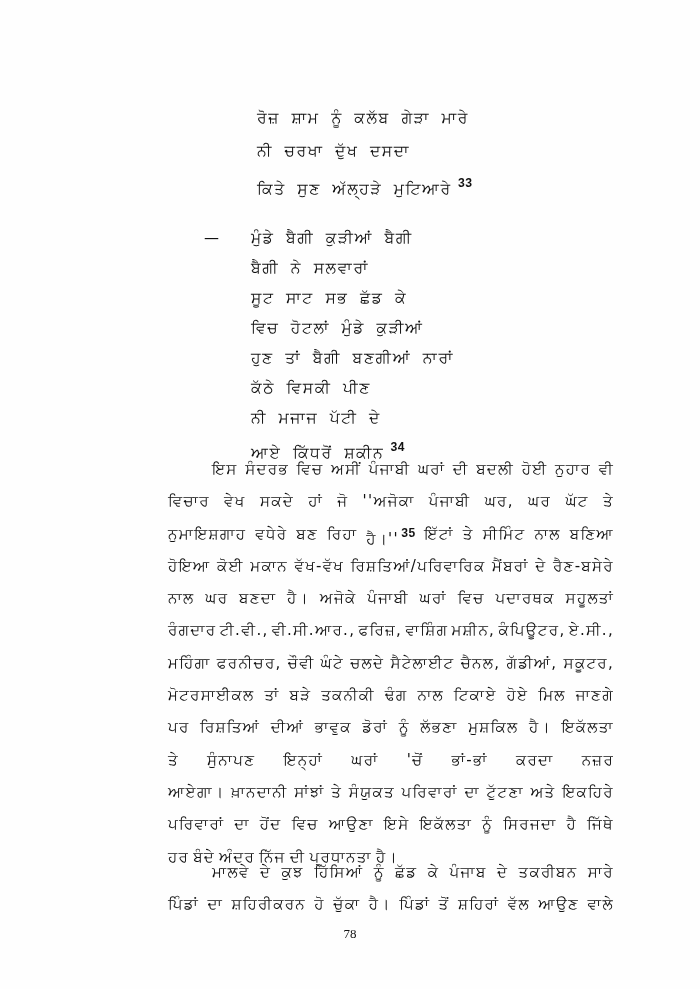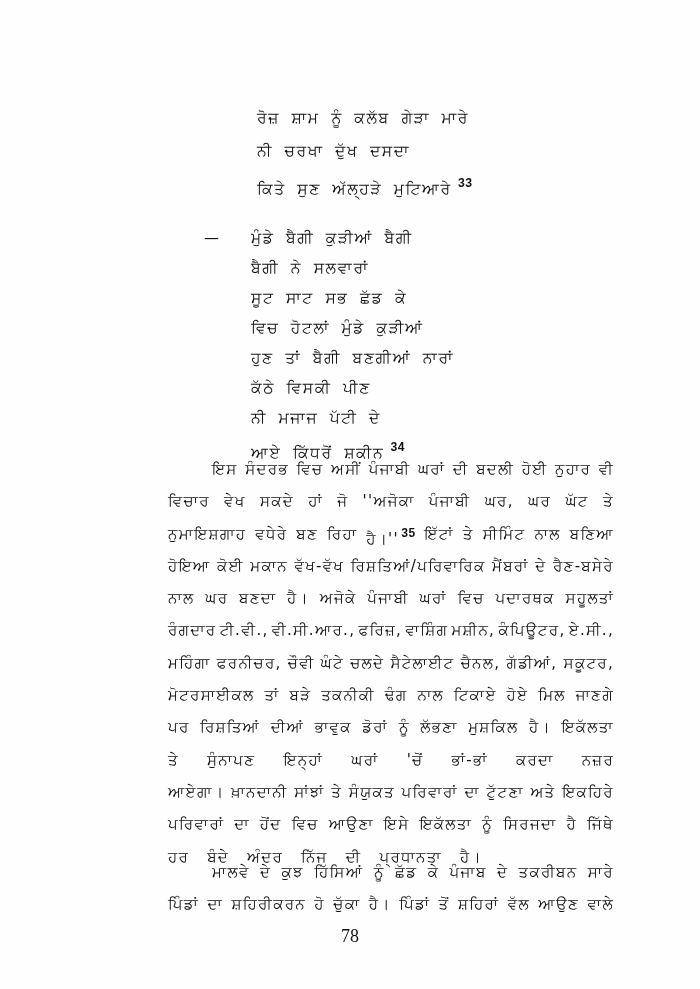--- a/index.html
+++ b/index.html
@@ -59,33 +59,33 @@
     }
     .para1 { top: 453px; }
     .para2 { top: 856px; }
     .page-number {
       position: absolute;
       left: 0;
       width: 700px;
       top: 926px;
       text-align: center;
       font-family: "Liberation Serif", serif;
-      font-size: 18px;
+      font-size: 13px;
     }
     
     .jline {
       display: flex;
       justify-content: space-between;
       height: 32.3px;
       line-height: 32.3px;
       white-space: nowrap;
       margin-left: 48px;
     }
     .jline.indent { padding-left: 44px; }
-    .jline.left { justify-content: flex-start; gap: 18px; text-align: right; }
+    .jline.left { justify-content: flex-start; gap: 4px; text-align: right; }
   </style>
 </head>
 <body>
 
 <div class="page">
 
   <div class="verse verse1">
     <div class="line"><span>ਰੋਜ਼ ਸ਼ਾਮ ਨੂੰ ਕਲੱਬ ਗੇੜਾ ਮਾਰੇ</span></div>
     <div class="line"><span>ਨੀ ਚਰਖਾ ਦੁੱਖ ਦਸਦਾ</span></div>
     <div class="line"><span>ਕਿਤੇ ਸੁਣ ਅੱਲ੍ਹੜੇ ਮੁਟਿਆਰੇ</span><sup class="fn">33</sup></div>

